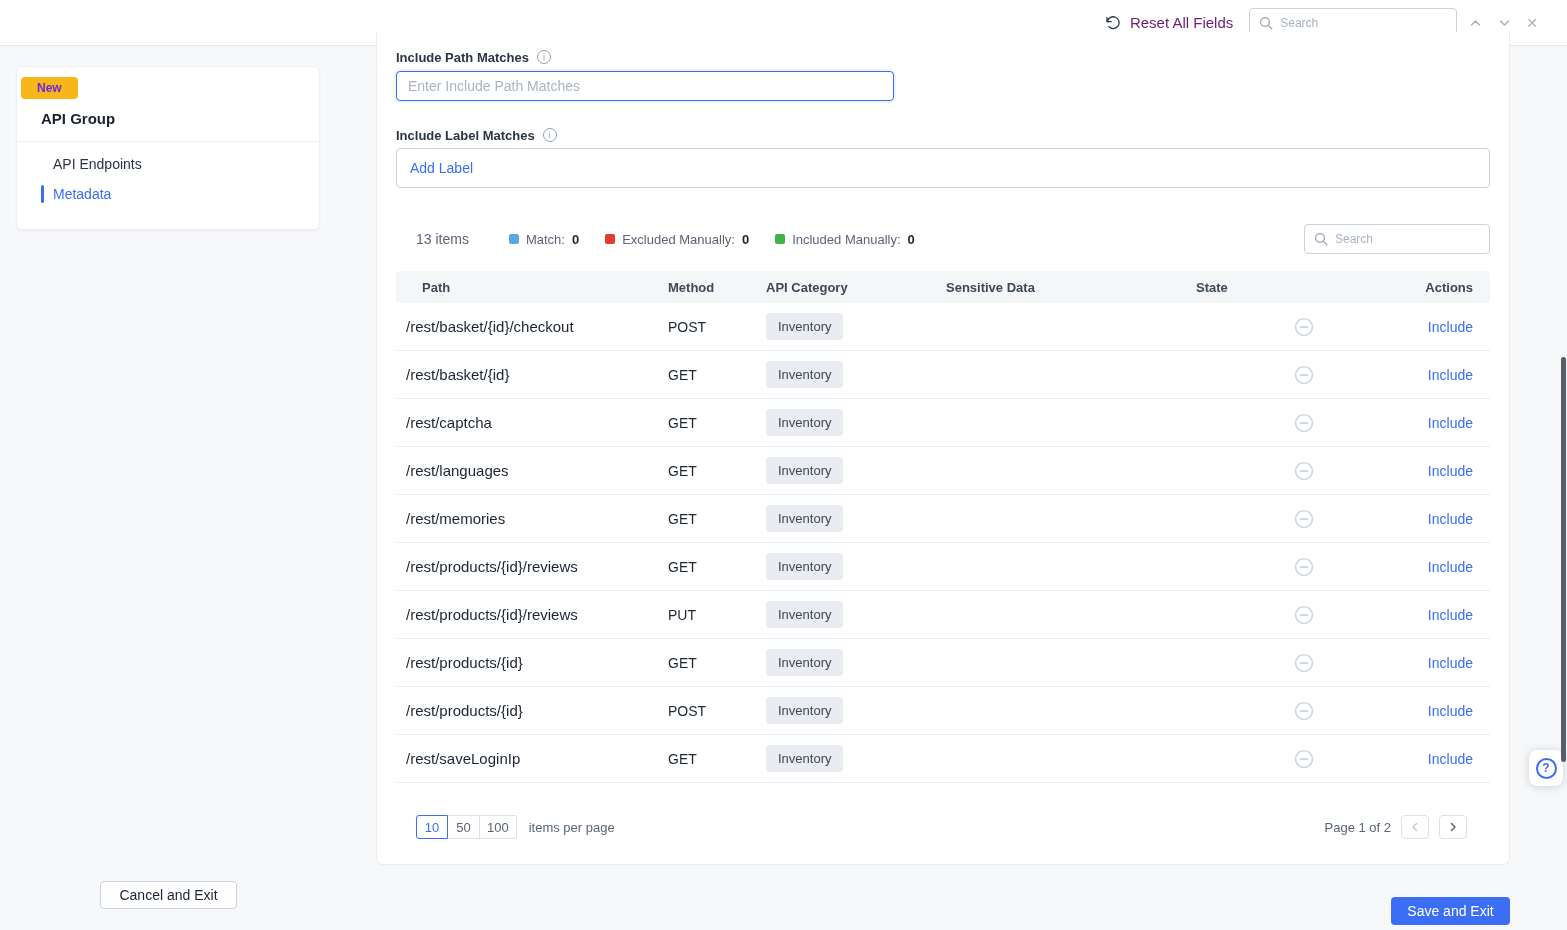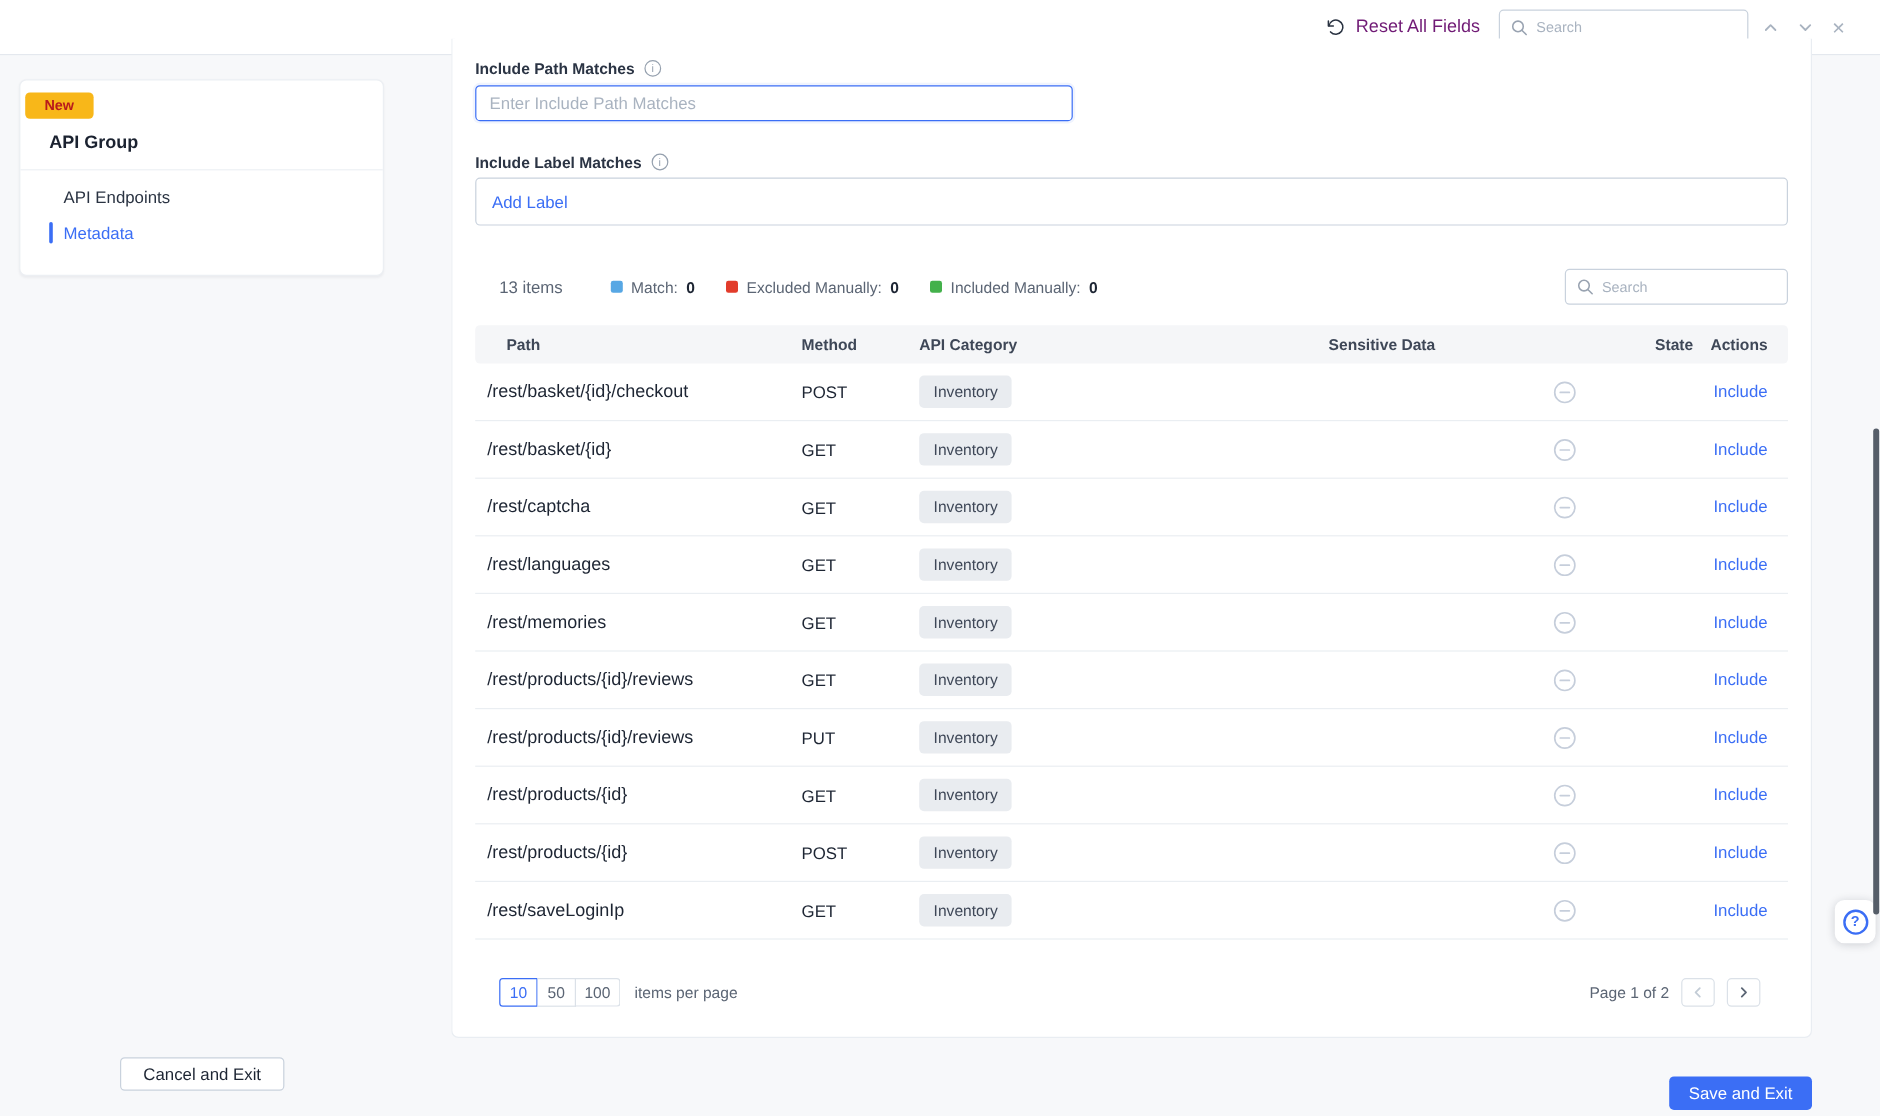--- a/index.html
+++ b/index.html
@@ -45,21 +45,21 @@
 
   
   .sidebar-card {
     position:absolute; left:16px; top:66px; width:304px;
     background:#fff; border:1px solid #eceff3; border-radius:6px;
     box-shadow:0 1px 2px rgba(16,24,40,.05);
     padding-bottom:20px;
   }
   .badge-new {
     display:inline-block; margin:10px 0 0 4px;
-    background:#f8b719; color:#b91c1c;
+    background:#f8b719; color:#6d28d9;
     font-size:12px; font-weight:bold;
     height:22px; line-height:22px; padding:0 16px;
     border-radius:4px;
   }
   .sidebar-title { margin:11px 0 14px 24px; font-size:15px; font-weight:bold; color:#1b2230; }
   .sidebar-divider { height:1px; background:#edf0f4; }
   .nav-item {
     height:30px; line-height:30px; padding-left:36px;
     font-size:14px; color:#2a3342; cursor:pointer; position:relative;
   }
@@ -115,21 +115,21 @@
     display:grid;
     grid-template-columns:272px 98px 180px 250px 215px 1fr;
     align-items:center;
   }
   .thead {
     margin-top:17px; height:32px;
     background:#f5f6f8; border-radius:4px;
     font-size:13px; font-weight:bold; color:#3e4757;
   }
   .th-path { padding-left:26px; }
-  .th-center { text-align:right; }
+  .th-center { text-align:left; }
   .th-actions { text-align:right; padding-right:17px; }
   .tr { height:48px; border-bottom:1px solid #eaeef2; font-size:15px; color:#1d2533; }
   .td-path { padding-left:10px; }
   .td-method { font-size:14px; }
   .badge-cat {
     display:inline-block; background:#e9ecf0; border-radius:4px;
     padding:6px 12px; font-size:13px; color:#3e4757;
   }
   .td-center { text-align:center; }
   .state-icon { display:inline-flex; vertical-align:middle; }

